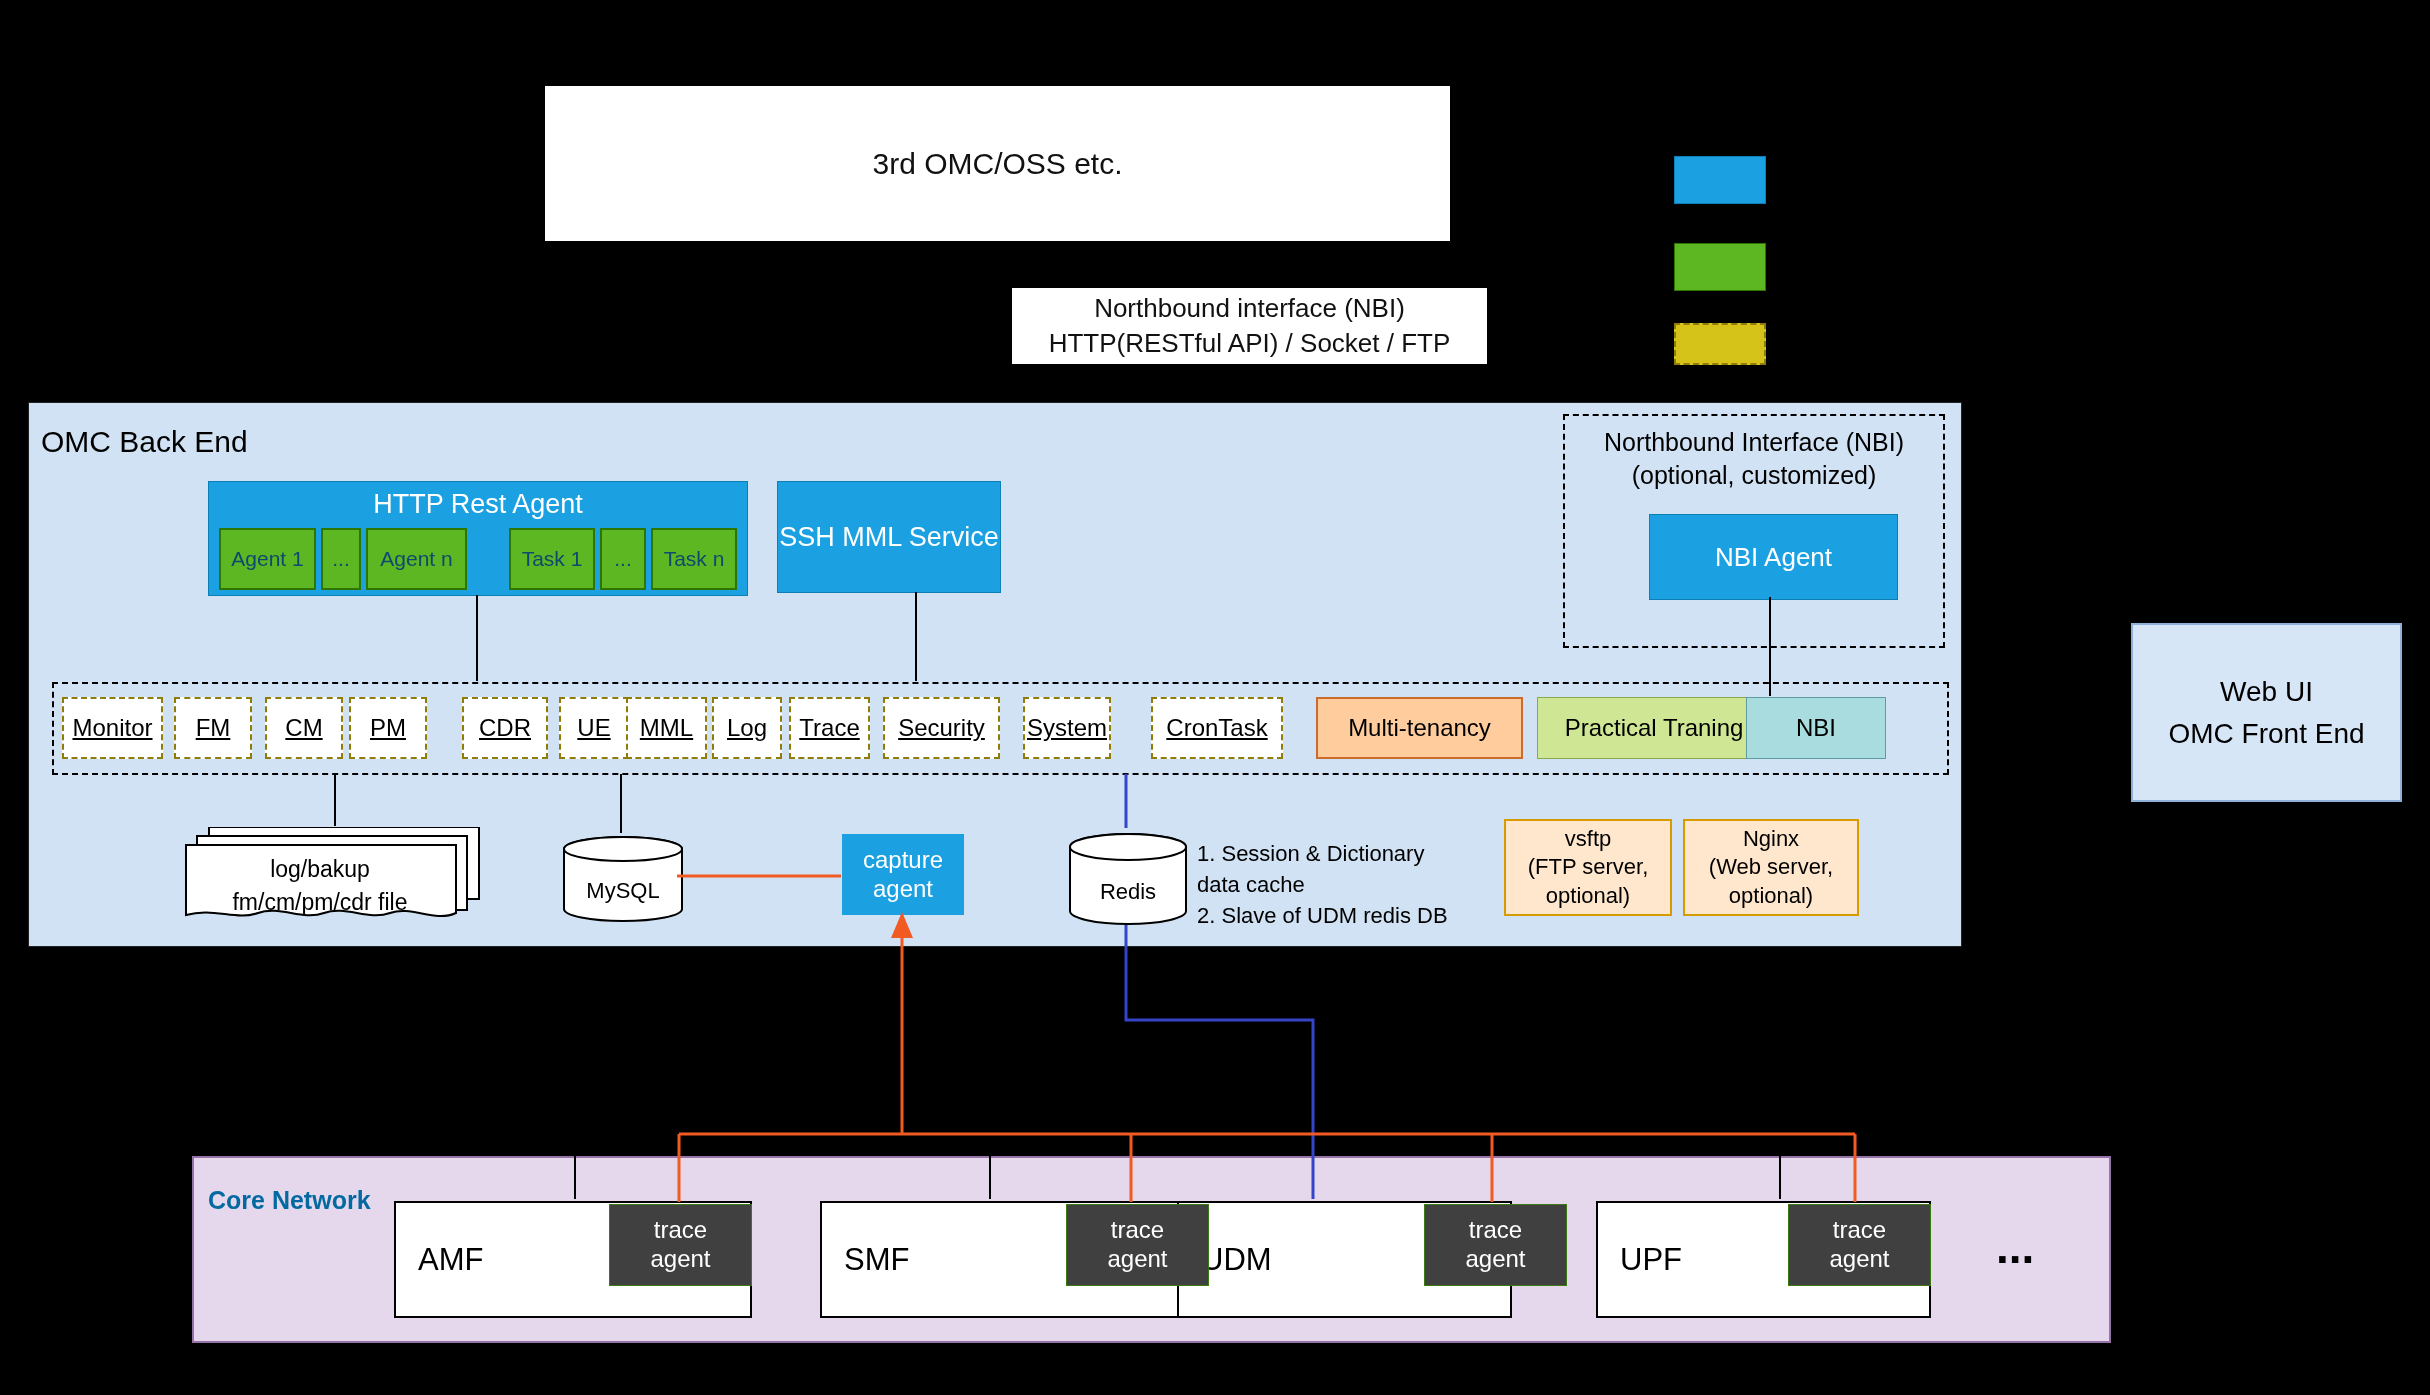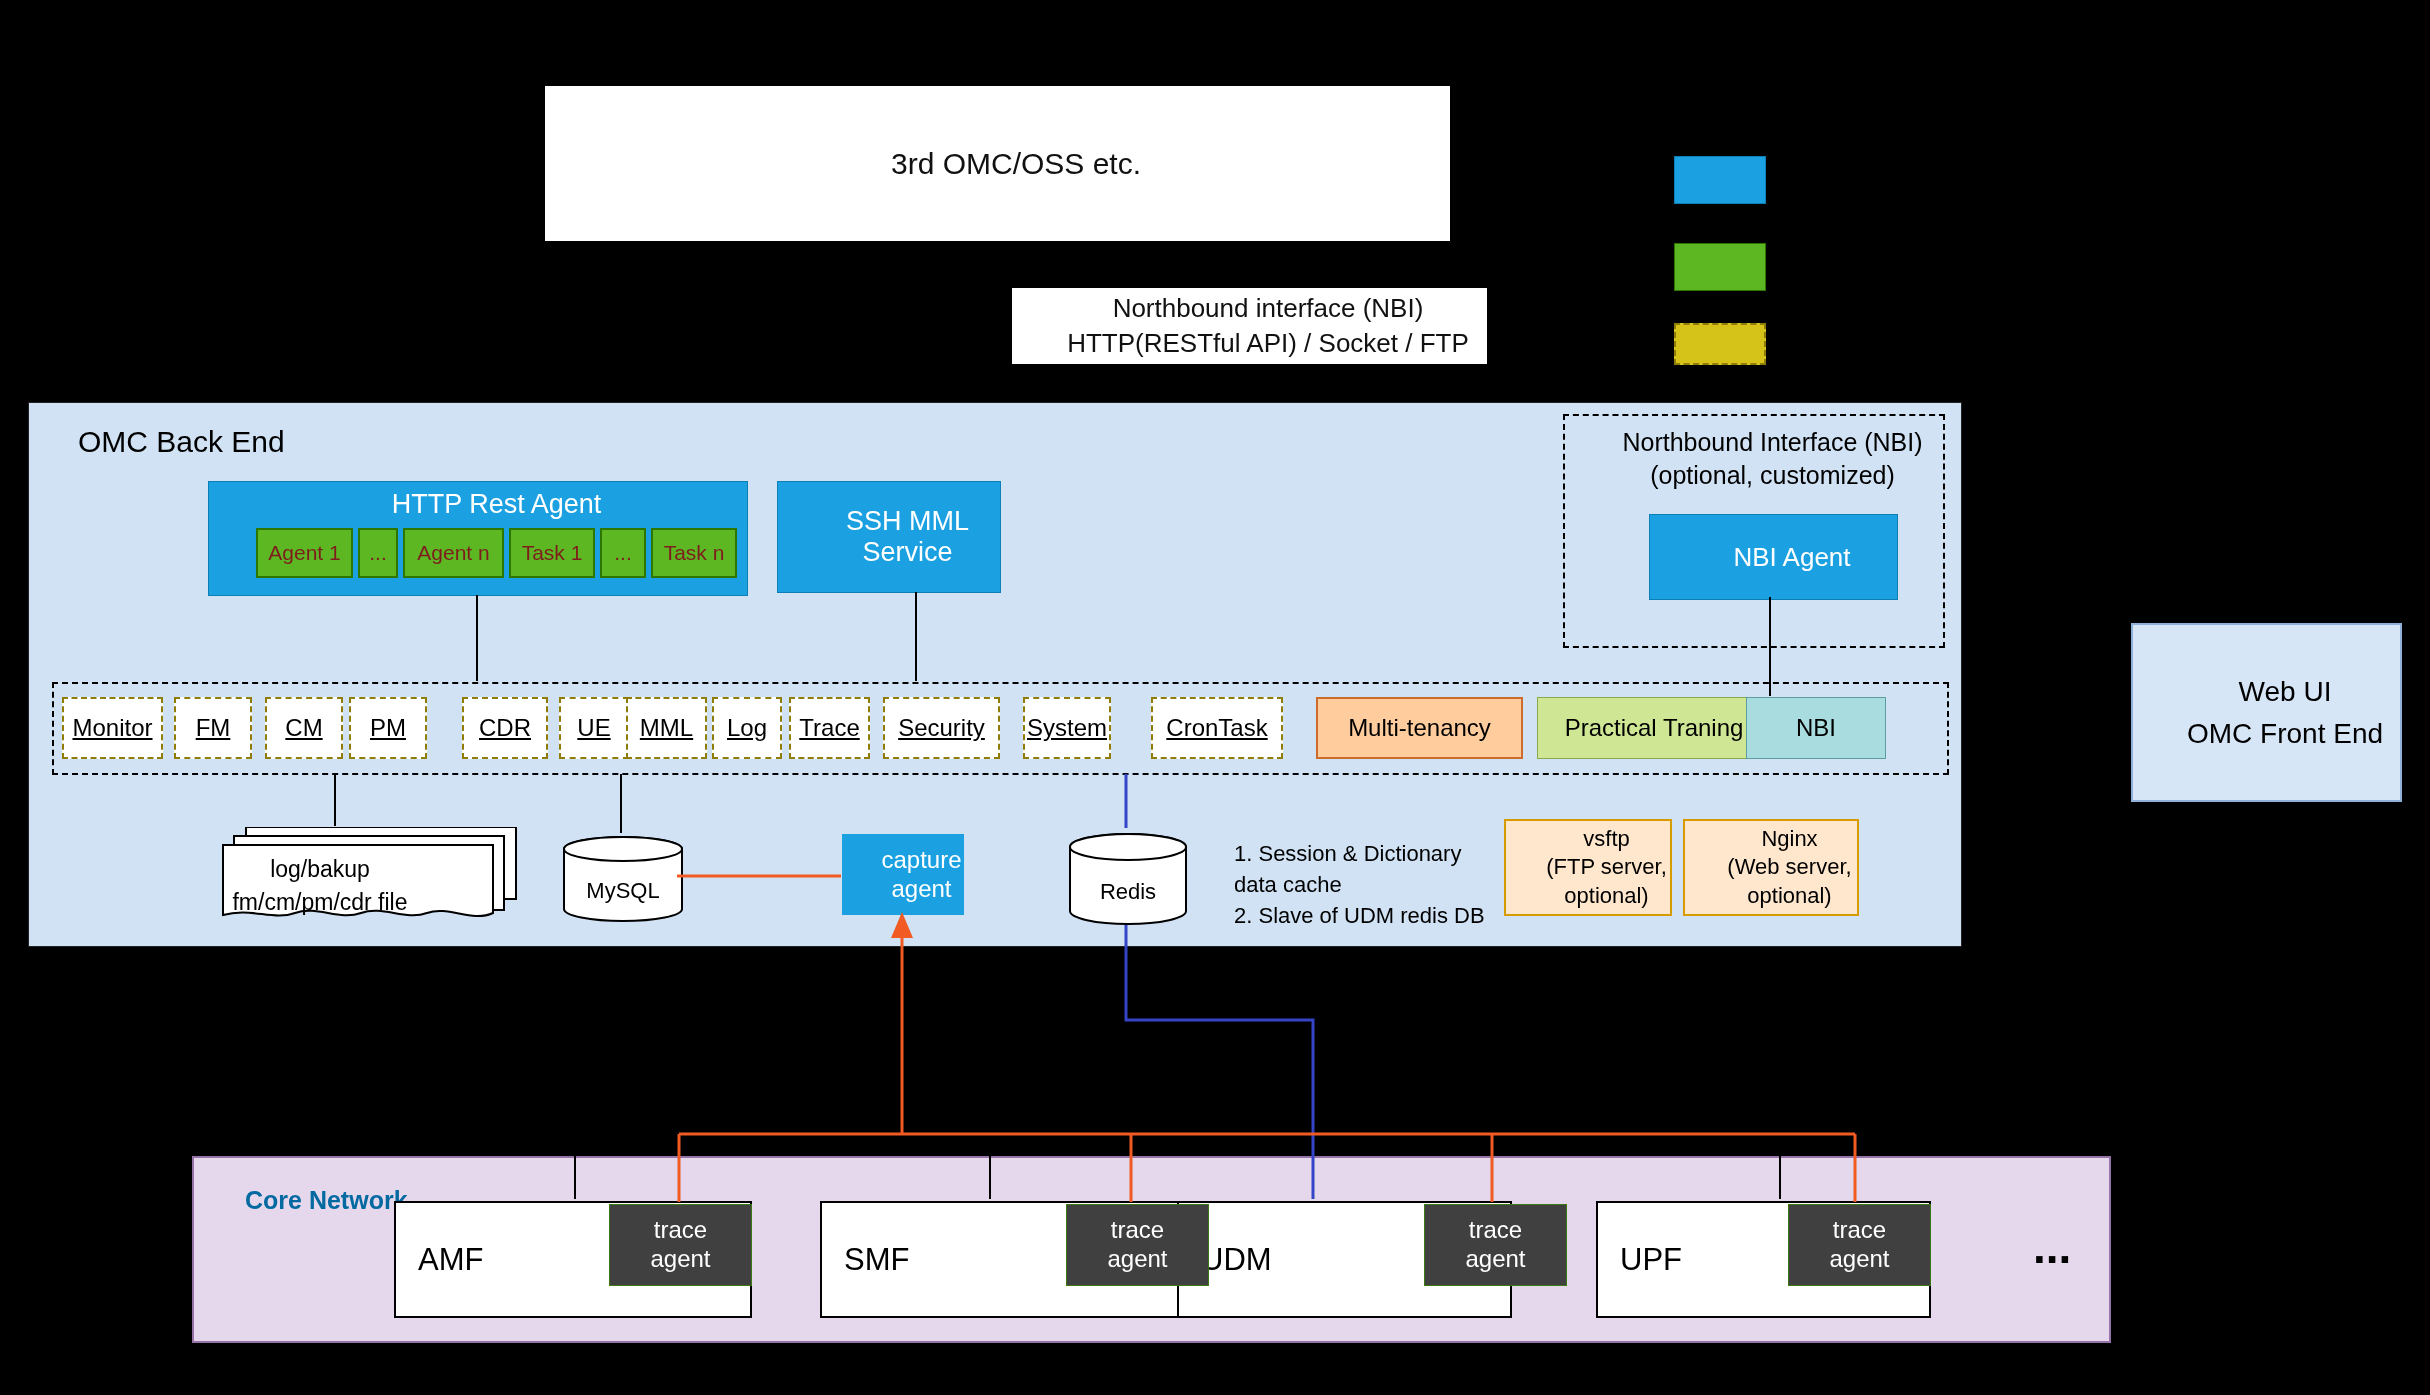--- a/index.html
+++ b/index.html
@@ -1,19 +1,19 @@
 <!DOCTYPE html>
 <html><head>
 <meta charset="utf-8">
 <style>
   * { margin:0; padding:0; box-sizing:border-box; }
   html,body { background:#000; }
   body { font-family:"Liberation Sans", sans-serif; color:#000; }
   #canvas { position:relative; width:2430px; height:1395px; background:#000; overflow:hidden; }
-  .abs { position:absolute;padding-left:37px; }
+  .abs { position:absolute; }
   .center { display:flex; align-items:center; justify-content:center; text-align:center; }
   .white-box { background:#ffffff; color:#111; }
   .blue-box { background:#1ba1e2; color:#ffffff; border:1px solid #0e7fb5; }
   .line { display:block; }
 
   
   .oss-box { left:545px; top:86px; width:905px; height:155px; font-size:30px; }
   .nbi-text-box { left:1012px; top:288px; width:475px; height:76px; font-size:26px; line-height:1.35; }
 
   
@@ -23,21 +23,21 @@
   .legend-yellow { left:1674px; top:323px; height:42px; background:#d6c31a; border:2px dashed #8f7d08; }
 
   
   .omc-panel { left:28px; top:402px; width:1934px; height:545px; background:#d0e2f3; border:1px solid #222; }
   .omc-title { left:12px; top:22px; font-size:30px; color:#000; }
 
   .http-rest { left:179px; top:78px; width:540px; height:115px; }
   .http-rest-title { font-size:27px; margin-top:7px; text-align:center; }
   .chips-row { display:flex; justify-content:space-between; padding:8px 10px 0 10px; }
   .chip-group { display:flex; gap:5px; }
-  .chip { height:50px; background:#5cb723; border:2px solid #2d7600; color:#7f1d1d;
+  .chip { height:62px; background:#5cb723; border:2px solid #2d7600; color:#0c4a6e;
           font-size:21px; display:flex; align-items:center; justify-content:center; }
 
   .ssh-box { left:748px; top:78px; width:224px; height:112px; font-size:27px; }
 
   .nbi-dashed { left:1534px; top:11px; width:382px; height:234px; border:2px dashed #000; }
   .nbi-dashed-text { margin-top:10px; text-align:center; font-size:25px; line-height:1.3; color:#000; }
   .nbi-agent { left:84px; top:98px; width:249px; height:86px; font-size:26px; }
 
   .module-row { left:23px; top:279px; width:1897px; height:93px; border:2px dashed #000; }
   .module { position:absolute; top:13px; height:62px; display:flex; align-items:center;

